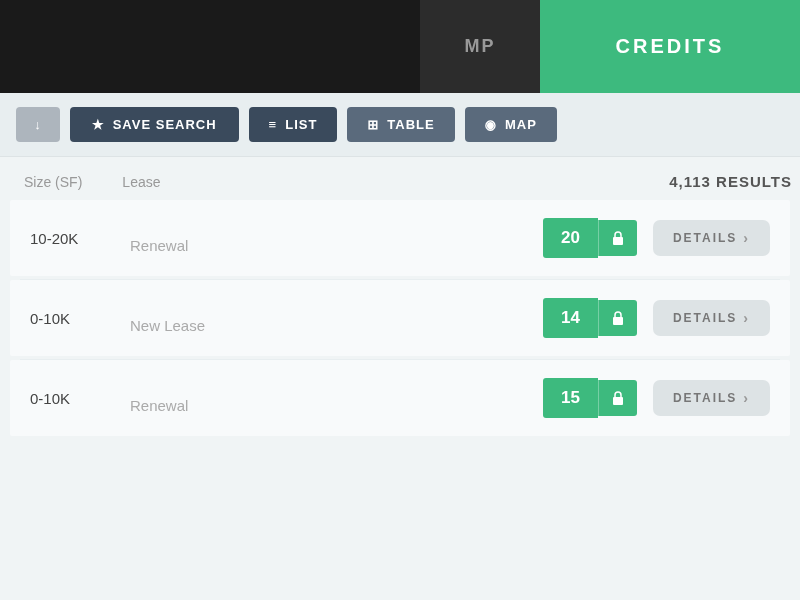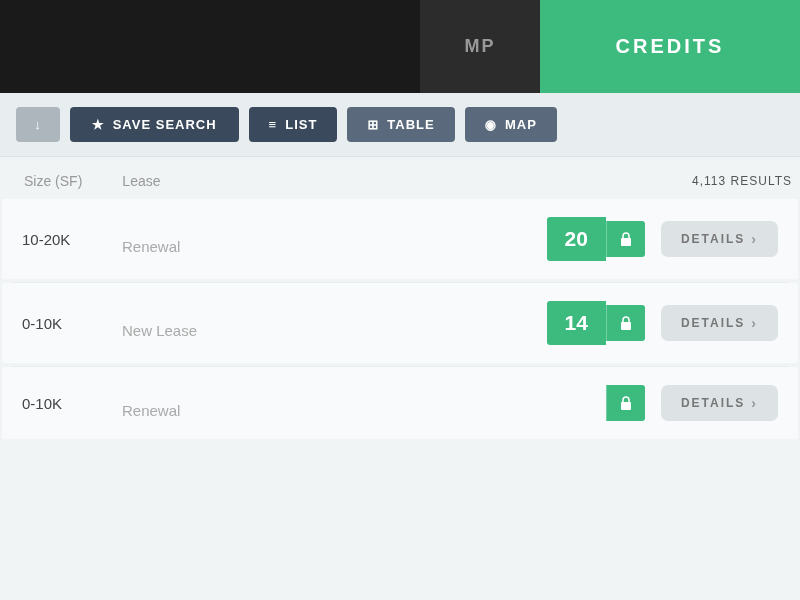--- a/index.html
+++ b/index.html
@@ -103,29 +103,29 @@
       background: #f0f4f5;
     }
     .results-filters {
       display: flex;
       gap: 40px;
       color: #999;
       font-size: 14px;
     }
     .results-count {
       color: #555;
-      font-size: 12px;
-      font-weight: normal;
+      font-size: 15px;
+      font-weight: bold;
       letter-spacing: 1px;
     }
 
     
     .list-container {
       background: #f0f4f5;
-      padding: 0 2px;
+      padding: 0 10px;
     }
 
     .list-item {
       display: flex;
       align-items: center;
       background: #fff;
       margin-bottom: 3px;
       padding: 18px 20px;
       border-radius: 2px;
       position: relative;
@@ -150,21 +150,21 @@
       flex: 1;
     }
     .item-score {
       display: flex;
       align-items: center;
       margin-right: 16px;
     }
     .score-number {
       background: #3dba7e;
       color: #fff;
-      font-size: 21px;
+      font-size: 17px;
       font-weight: bold;
       padding: 10px 18px;
       border-radius: 3px 0 0 3px;
       min-width: 52px;
       text-align: center;
     }
     .score-lock {
       background: #3dba7e;
       color: #fff;
       padding: 10px 12px;
@@ -282,20 +282,21 @@
     </button>
   </div>
 
   <div class="divider"></div>
 
   <div class="list-item">
     <span class="item-size">0-10K</span>
     <span class="item-lease">Renewal</span>
     <div class="item-spacer"></div>
     <div class="item-score">
+      <span class="score-number">15</span>
       <span class="score-lock">
         <svg width="14" height="16" viewBox="0 0 14 16" fill="white">
           <rect x="2" y="7" width="10" height="8" rx="1"></rect>
           <path d="M4 7V5a3 3 0 0 1 6 0v2" stroke="white" stroke-width="1.5" fill="none"></path>
         </svg>
       </span>
     </div>
     <button class="btn-details">
       <span>DETAILS</span>
       <span class="chevron">›</span>

